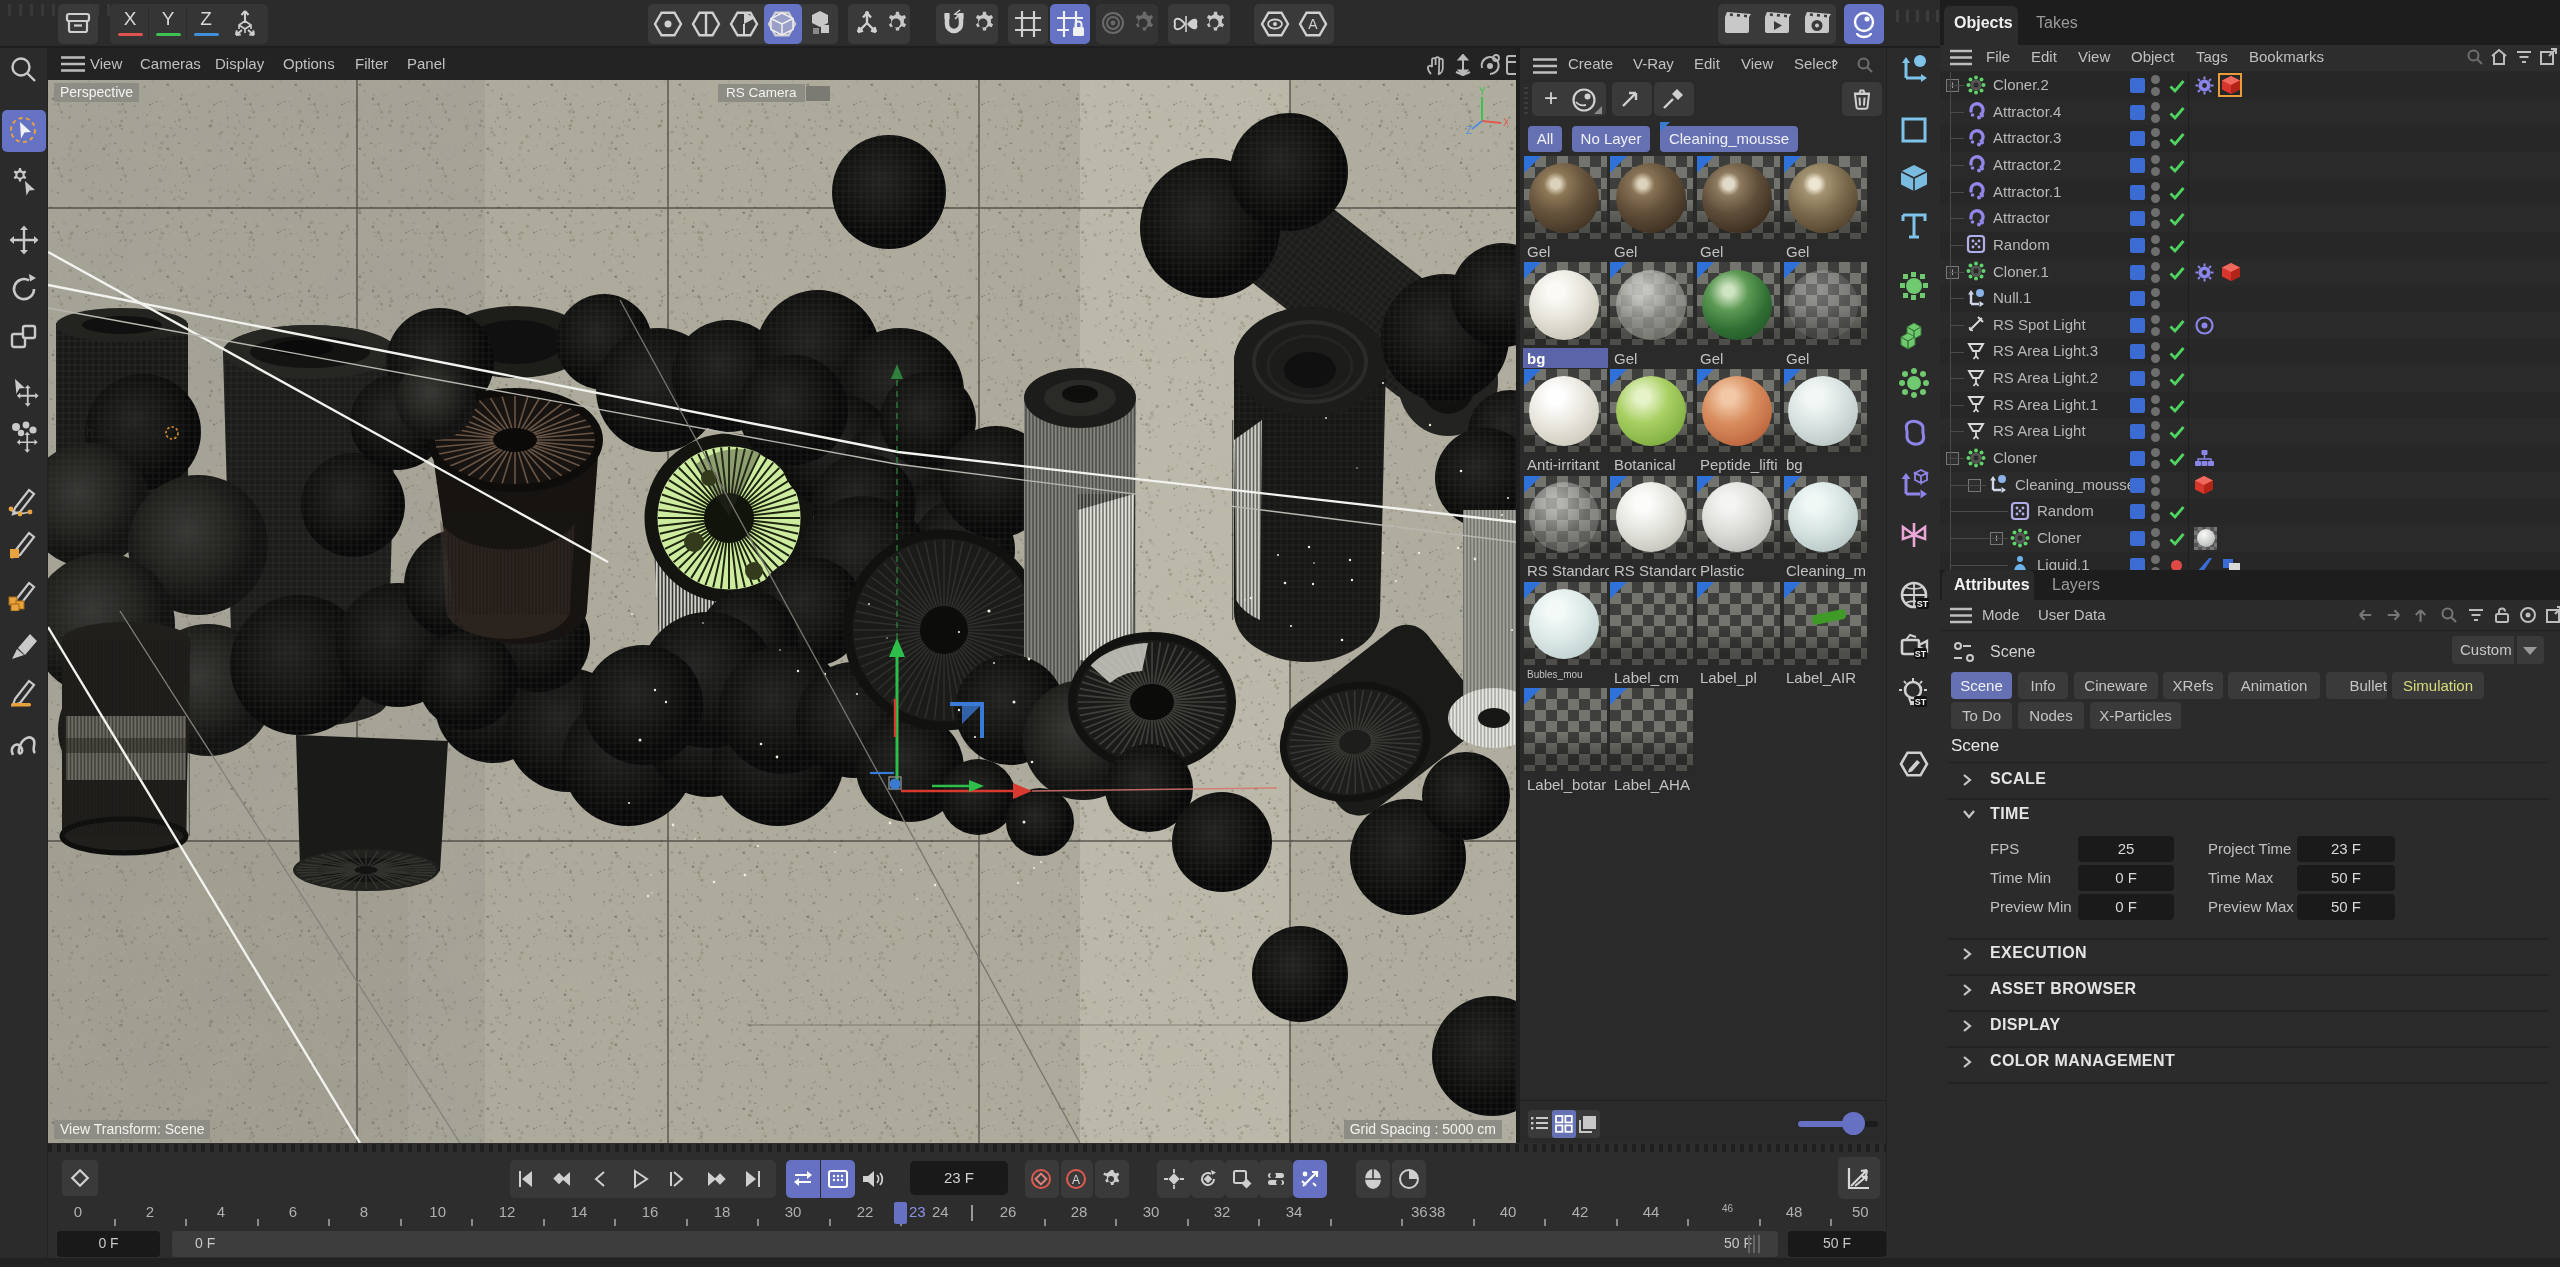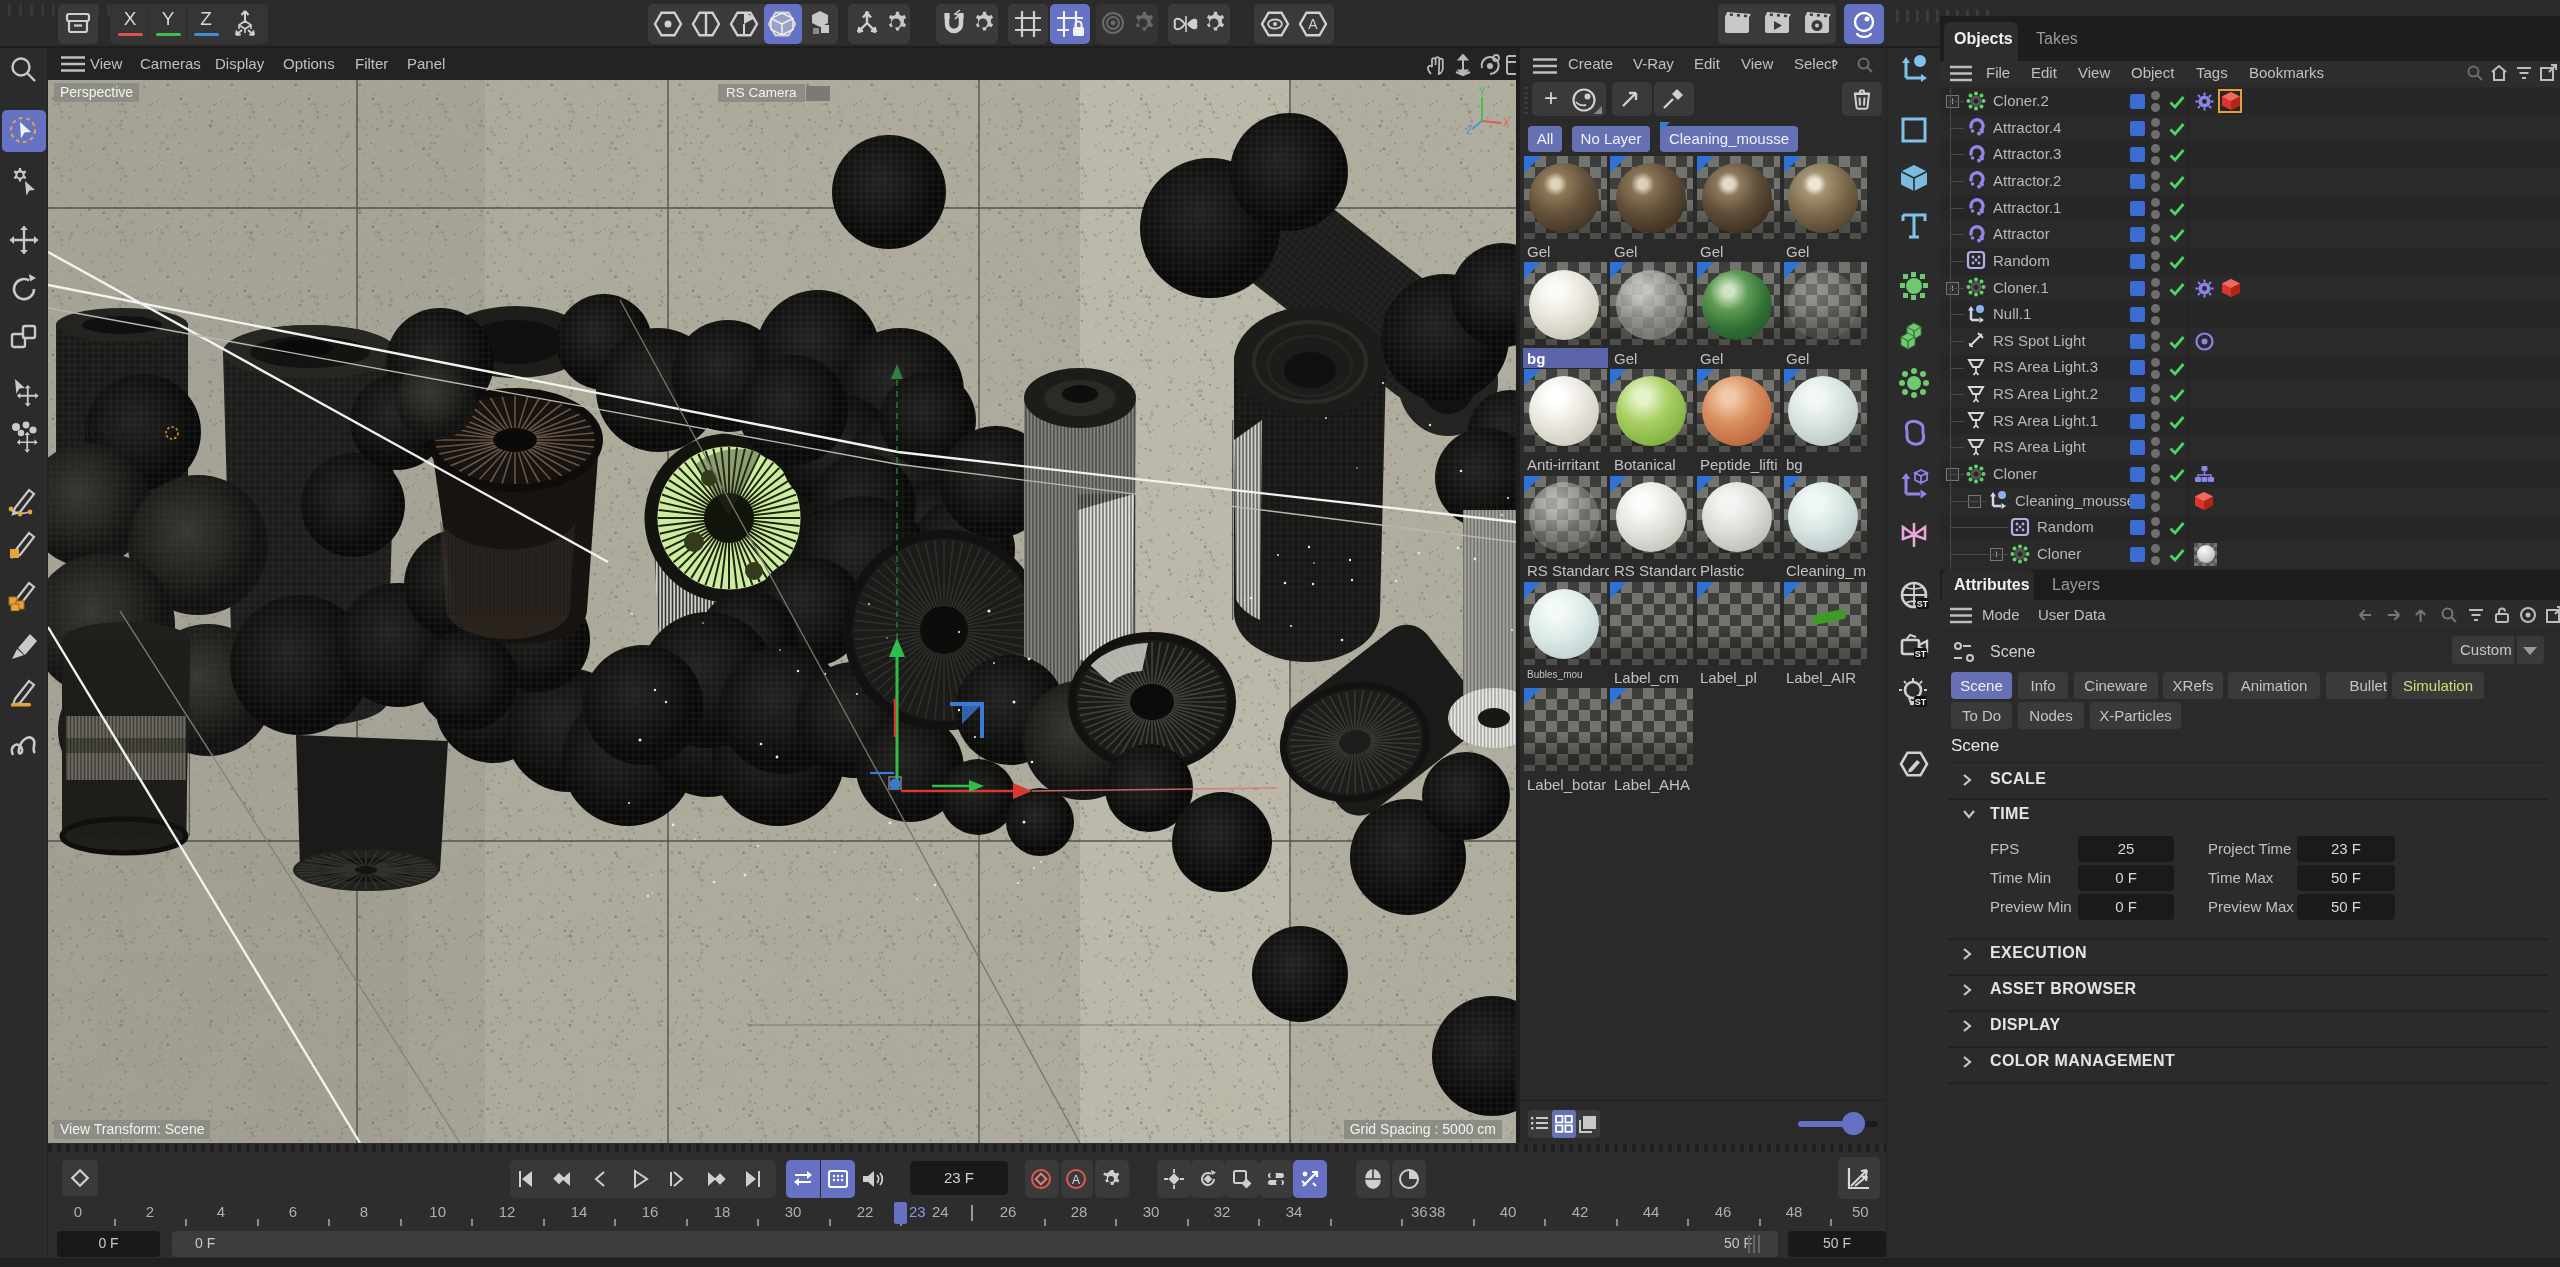--- a/index.html
+++ b/index.html
@@ -991,21 +991,21 @@
         <path d="M11 20 l1.5 4 h5 l1.5-4 M12 26 h6" stroke="#d0d0d0" stroke-width="2" fill="none"></path>
         <path d="M15 0 v3 M4 12 h-3 M26 12 h3 M6 3 l2 2.5 M24 3 l-2 2.5" stroke="#d0d0d0" stroke-width="2"></path>
         <rect x="16" y="18" width="13" height="11" rx="2" fill="#111"></rect>
         <text x="22.5" y="27" font-size="9" font-weight="700" fill="#eee" text-anchor="middle">ST</text>
       </svg>
       <svg class="ic" style="left:11px;top:700px" width="32" height="32" viewBox="0 0 32 32">
         <path d="M3.0,16.0 L9.5,4.7 L22.5,4.7 L29.0,16.0 L22.5,27.3 L9.5,27.3 Z" fill="none" stroke="#d0d0d0" stroke-width="2.6"></path>
         <path d="M11 21 l8-9 3 2.5 -8 9 -4 1 Z" fill="#d0d0d0"></path>
       </svg>
     </div>
-    <div class="abs" style="left:1940px;top:16px;width:620px;height:570px;background:#282828;overflow:hidden">
+    <div class="abs" style="left:1940px;top:0;width:620px;height:570px;background:#282828;overflow:hidden">
       <div class="abs" style="left:0;top:0;width:620px;height:45px;background:#1d1d1d"></div>
       <div class="abs" style="left:4px;top:6px;width:74px;height:39px;background:#2d2d2d;border-radius:6px 6px 0 0"></div>
       <div class="lbl" style="left:14px;top:14px;font-size:16px;color:#f0f0f0;font-weight:700">Objects</div>
       <div class="lbl" style="left:96px;top:14px;font-size:16px;color:#9a9a9a">Takes</div>
       <div class="abs" style="left:0;top:45px;width:620px;height:26px;background:#2d2d2d"></div>
       <svg class="ic" style="left:9px;top:49px" width="24" height="17" viewBox="0 0 24 17">
         <g stroke="#bdbdbd" stroke-width="2.4">
           <path d="M1 2 h22 M1 8.5 h22 M1 15 h22"></path>
         </g>
       </svg>
@@ -1694,21 +1694,21 @@
       <div class="lbl" style="left:950px;top:60px;width:20px;text-align:center;font-size:15px;color:#b0b0b0">26</div>
       <div class="lbl" style="left:1021px;top:60px;width:20px;text-align:center;font-size:15px;color:#b0b0b0">28</div>
       <div class="lbl" style="left:1093px;top:60px;width:20px;text-align:center;font-size:15px;color:#b0b0b0">30</div>
       <div class="lbl" style="left:1164px;top:60px;width:20px;text-align:center;font-size:15px;color:#b0b0b0">32</div>
       <div class="lbl" style="left:1236px;top:60px;width:20px;text-align:center;font-size:15px;color:#b0b0b0">34</div>
       <div class="lbl" style="left:1363px;top:60px;width:20px;text-align:left;font-size:15px;color:#b0b0b0">36</div>
       <div class="lbl" style="left:1379px;top:60px;width:20px;text-align:center;font-size:15px;color:#b0b0b0">38</div>
       <div class="lbl" style="left:1450px;top:60px;width:20px;text-align:center;font-size:15px;color:#b0b0b0">40</div>
       <div class="lbl" style="left:1522px;top:60px;width:20px;text-align:center;font-size:15px;color:#b0b0b0">42</div>
       <div class="lbl" style="left:1593px;top:60px;width:20px;text-align:center;font-size:15px;color:#b0b0b0">44</div>
-      <div class="lbl" style="left:1665px;top:60px;width:20px;text-align:center;font-size:15px;color:#b0b0b0">46</div>
+      <div class="lbl" style="left:1665px;top:60px;width:20px;text-align:right;font-size:10px;color:#b0b0b0">46</div>
       <div class="lbl" style="left:1736px;top:60px;width:20px;text-align:center;font-size:15px;color:#b0b0b0">48</div>
       <div class="lbl" style="left:1804px;top:60px;font-size:15px;color:#b0b0b0">50</div>
       <div class="abs" style="left:66px;top:76px;width:1.5px;height:7px;background:#8a8a8a"></div>
       <div class="abs" style="left:137px;top:76px;width:1.5px;height:7px;background:#8a8a8a"></div>
       <div class="abs" style="left:209px;top:76px;width:1.5px;height:7px;background:#8a8a8a"></div>
       <div class="abs" style="left:280px;top:76px;width:1.5px;height:7px;background:#8a8a8a"></div>
       <div class="abs" style="left:352px;top:76px;width:1.5px;height:7px;background:#8a8a8a"></div>
       <div class="abs" style="left:423px;top:76px;width:1.5px;height:7px;background:#8a8a8a"></div>
       <div class="abs" style="left:495px;top:76px;width:1.5px;height:7px;background:#8a8a8a"></div>
       <div class="abs" style="left:566px;top:76px;width:1.5px;height:7px;background:#8a8a8a"></div>

